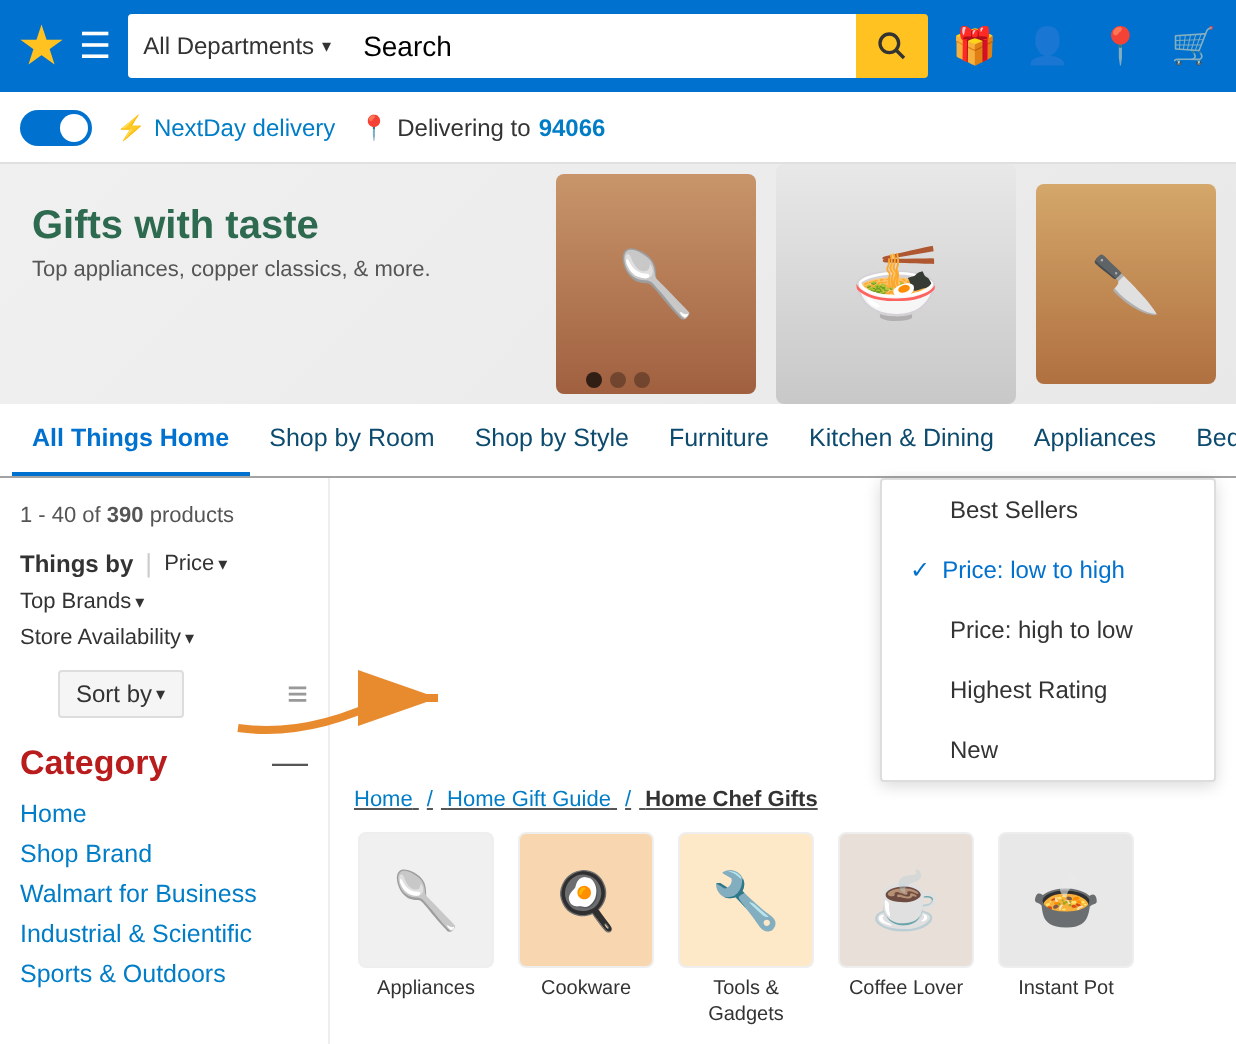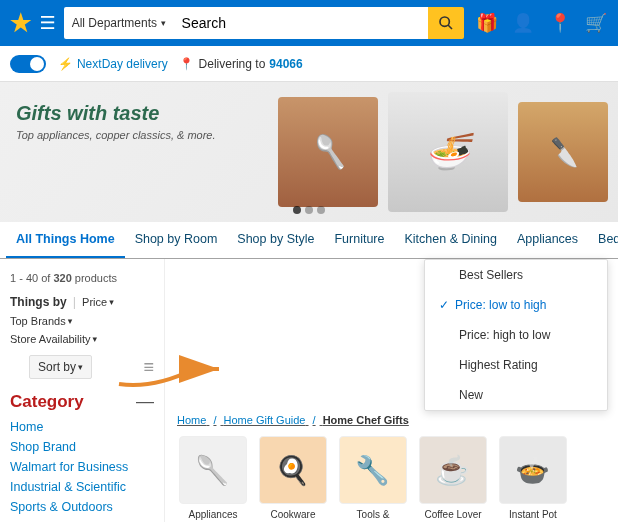--- a/index.html
+++ b/index.html
@@ -18,21 +18,21 @@
 
     
     .sub-header { display: flex; align-items: center; padding: 6px 10px; gap: 12px; border-bottom: 1px solid #e0e0e0; height: 36px; }
     .toggle-switch { background: #0071ce; border-radius: 10px; width: 36px; height: 18px; display: flex; align-items: center; padding: 2px; cursor: pointer; }
     .toggle-knob { background: #fff; border-radius: 50%; width: 14px; height: 14px; margin-left: auto; }
     .nextday { color: #007dc6; font-size: 12px; display: flex; align-items: center; gap: 4px; }
     .deliver { color: #333; font-size: 12px; display: flex; align-items: center; gap: 4px; }
     .deliver-zip { color: #007dc6; font-weight: bold; cursor: pointer; }
 
     
-    .hero { position: relative; background: linear-gradient(135deg, #f0f0f0 0%, #e8e8e8 100%); height: 140px; overflow: hidden; display: flex; align-items: center; font-style: italic; }
+    .hero { position: relative; background: linear-gradient(135deg, #f0f0f0 0%, #e8e8e8 100%); height: 120px; overflow: hidden; display: flex; align-items: center; }
     .hero-text { position: absolute; left: 16px; top: 20px; }
     .hero-title { color: #2d6a4f; font-size: 20px; font-weight: bold; }
     .hero-subtitle { color: #555; font-size: 11px; margin-top: 4px; }
     .hero-items { display: flex; gap: 10px; position: absolute; right: 0; top: 0; bottom: 0; align-items: center; padding-right: 10px; }
     .hero-item { width: 100px; height: 110px; background: linear-gradient(180deg, #d4a76a 0%, #c8956a 100%); border-radius: 4px; display: flex; align-items: center; justify-content: center; font-size: 28px; }
     .hero-item2 { width: 120px; height: 120px; background: linear-gradient(180deg, #e8e8e8 0%, #d0d0d0 100%); border-radius: 4px; display: flex; align-items: center; justify-content: center; font-size: 32px; }
     .hero-item3 { width: 90px; height: 100px; background: linear-gradient(180deg, #c8956a 0%, #a0724a 100%); border-radius: 4px; display: flex; align-items: center; justify-content: center; font-size: 24px; }
     .hero-dots { position: absolute; bottom: 8px; left: 50%; transform: translateX(-50%); display: flex; gap: 4px; }
     .hero-dot { width: 8px; height: 8px; border-radius: 50%; background: rgba(0,0,0,0.3); }
     .hero-dot.active { background: rgba(0,0,0,0.7); }
@@ -64,21 +64,21 @@
     .breadcrumb { font-size: 11px; color: #555; margin-bottom: 10px; text-decoration: underline; }
     .breadcrumb span { color: #007dc6; cursor: pointer; }
     .breadcrumb span:last-child { color: #333; font-weight: bold; }
     .breadcrumb-sep { margin: 0 4px; color: #999; }
     .gift-grid { display: flex; gap: 8px; flex-wrap: wrap; }
     .gift-item { display: flex; flex-direction: column; align-items: center; width: 72px; cursor: pointer; }
     .gift-img { width: 68px; height: 68px; border-radius: 4px; display: flex; align-items: center; justify-content: center; font-size: 28px; background: #f5f5f5; border: 1px solid #eee; }
     .gift-label { font-size: 10px; color: #333; text-align: center; margin-top: 4px; line-height: 1.3; }
 
     
-    .sort-dropdown { position: absolute; top: 0; right: 10px; background: #fff; border: 1px solid #ddd; border-radius: 2px; box-shadow: 0 2px 8px rgba(0,0,0,0.15); z-index: 100; width: 184px; }
+    .sort-dropdown { position: absolute; top: 0; right: 10px; background: #fff; border: 1px solid #ddd; border-radius: 2px; box-shadow: 0 2px 8px rgba(0,0,0,0.15); z-index: 100; width: 168px; }
     .sort-item { padding: 8px 14px; font-size: 12px; color: #333; cursor: pointer; display: flex; align-items: center; gap: 6px; }
     .sort-item.selected { color: #0071ce; }
     .checkmark { color: #0071ce; font-size: 12px; }
 
     .chevron { font-size: 9px; }
   </style>
 </head>
 <body>
 
 <div class="header">
@@ -151,21 +151,21 @@
   <a class="nav-tab">Kitchen &amp; Dining</a>
   <a class="nav-tab">Appliances</a>
   <a class="nav-tab">Bed &amp; Bath</a>
 
 </div>
 
 <div class="main">
 
   <div class="sidebar">
     <div class="count-text">
-      <span>1 - 40 of</span> <span class="count-num">320</span> <span>products</span>
+      <span>1 - 40 of</span> <span class="count-num">390</span> <span>products</span>
     </div>
 
     <div class="refine-bar">
       <span class="refine-label">Things by</span>
       <span class="refine-divider">|</span>
       <button class="refine-btn">Price <span class="chevron">▾</span></button>
       <button class="refine-btn">Top Brands <span class="chevron">▾</span></button>
       <button class="refine-btn">Store Availability <span class="chevron">▾</span></button>
     </div>
 

